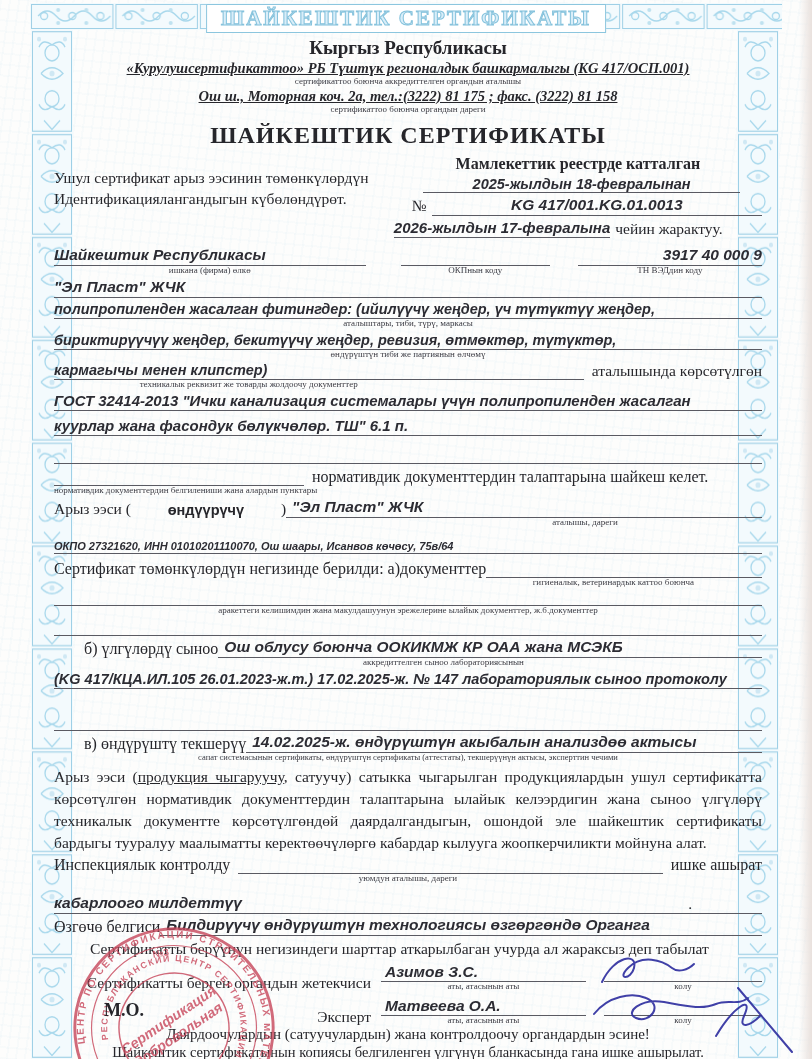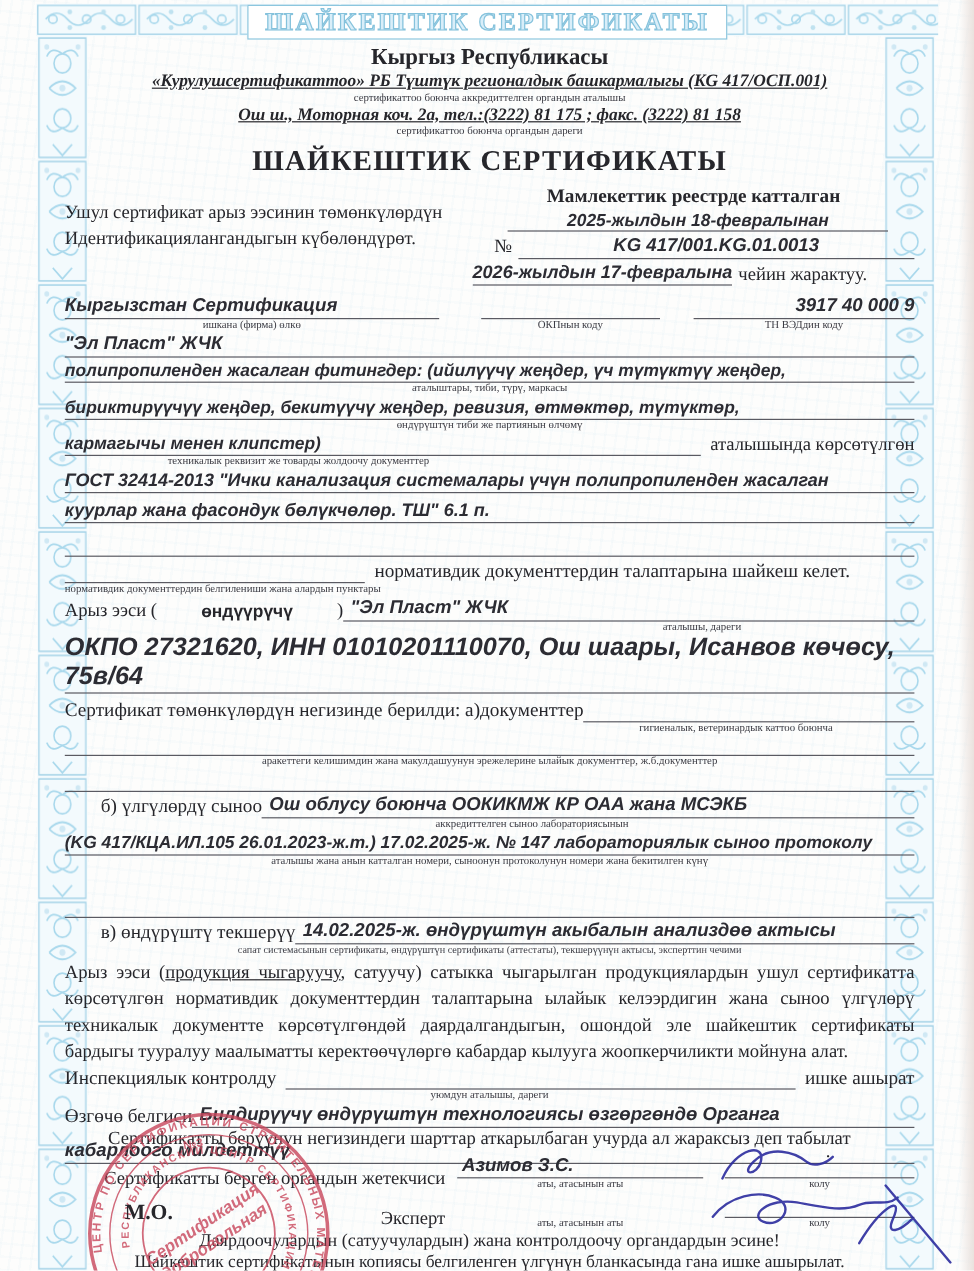--- a/index.html
+++ b/index.html
@@ -189,21 +189,21 @@
         </div>
         <div class="reg-row">
           <span class="val ul" style="font-size:15px;padding-bottom:1px">2026-жылдын 17-февралына</span>
           <span class="serif" style="padding-left:5px">чейин жарактуу.</span>
         </div>
       </div>
     </div>
 
     <div class="baseline-row">
       <div class="bl-cell" style="width:44%">
-        <span class="val ul" style="font-size:15.5px;padding-bottom:1px">Кыргызстан Сертификация</span>
+        <span class="val ul" style="font-size:15.5px;padding-bottom:1px">Шайкештик Республикасы</span>
         <span class="cap">ишкана (фирма) өлкө</span>
       </div>
       <div style="width:5%"></div>
       <div class="bl-cell" style="width:21%">
         <span class="ul" style="min-height:15px"></span>
         <span class="cap">ОКПнын коду</span>
       </div>
       <div style="width:4%"></div>
       <div class="bl-cell" style="width:26%">
         <span class="val ul" style="text-align:right;font-size:15.5px;padding-bottom:1px">3917 40 000 9</span>
@@ -233,91 +233,91 @@
     </div>
     <div class="cap" style="text-align:left">нормативдик документтердин белгилениши жана алардын пунктары</div>
 
     <div class="fieldrow" style="margin-top:2px">
       <span class="serif">Арыз ээси (</span>
       <span style="width:150px;text-align:center;font-family:'Liberation Sans',sans-serif;font-weight:700;font-size:14.5px">өндүүрүчү</span>
       <span class="serif">)</span>
       <span class="val ul grow" style="font-size:15.5px">"Эл Пласт" ЖЧК</span>
     </div>
     <div class="cap" style="margin-left:55%;width:40%">аталышы, дареги</div>
-    <div class="val ul fullline" style="font-size:21px;margin-top:0">ОКПО  27321620,    ИНН 01010201110070, Ош шаары, Исанвов көчөсу, 75в/64</div>
+    <div class="val ul fullline" style="font-size:11px;margin-top:12px">ОКПО  27321620,    ИНН 01010201110070, Ош шаары, Исанвов көчөсу, 75в/64</div>
 
     <div class="fieldrow" style="margin-top:6px">
       <span class="serif" style="font-size:16px">Сертификат төмөнкүлөрдүн негизинде берилди: а)документтер</span>
       <span class="ul grow" style="min-height:15px"></span>
     </div>
     <div class="cap" style="margin-left:58%;width:42%">гигиеналык, ветеринардык каттоо боюнча</div>
 
     <div class="ul" style="margin-top:6px;min-height:11px"></div>
     <div class="cap">аракеттеги келишимдин жана макулдашуунун эрежелерине ылайык документтер, ж.б.документтер</div>
 
     <div class="ul" style="margin-top:8px;min-height:11px"></div>
 
     <div class="fieldrow" style="margin-top:2px">
       <span class="serif" style="padding-left:30px;font-size:16px">б) үлгүлөрдү сыноо</span>
       <span class="val ul grow" style="font-size:15.5px">Ош облусу боюнча ООКИКМЖ КР ОАА жана МСЭКБ</span>
     </div>
     <div class="cap" style="margin-left:30%;width:50%">аккредиттелген сыноо лабораториясынын</div>
     <div class="val ul fullline" style="font-size:14.5px">(KG 417/КЦА.ИЛ.105 26.01.2023-ж.т.) 17.02.2025-ж. № 147 лабораториялык сыноо протоколу</div>
-    <div class="cap">аталышы жана анын катталган номери, сыноонун протоколунун номери жана бекитилген күнү</div>
 
     <div class="ul" style="margin-top:30px;min-height:11px"></div>
 
     <div class="fieldrow" style="margin-top:2px">
       <span class="serif" style="padding-left:30px;font-size:16px">в) өндүрүштү текшерүү</span>
       <span class="val ul grow" style="font-size:15.5px">14.02.2025-ж. өндүрүштүн акыбалын анализдөө актысы</span>
     </div>
     <div class="cap" style="font-size:8.5px">сапат системасынын сертификаты, өндүрүштүн сертификаты (аттестаты), текшерүүнүн актысы, эксперттин чечими</div>
 
     <p class="just">
       <span>Арыз ээси (</span><span class="uspan">продукция чыгаруучу</span><span>, сатуучу) сатыкка чыгарылган продукциялардын ушул сертификатта көрсөтүлгөн нормативдик документтердин талаптарына ылайык келээрдигин жана сыноо үлгүлөрү техникалык документте көрсөтүлгөндөй даярдалгандыгын, ошондой эле шайкештик сертификаты бардыгы тууралуу маалыматты керектөөчүлөргө кабардар кылууга жоопкерчиликти мойнуна алат.</span>
     </p>
 
     <div class="fieldrow" style="margin-top:2px">
       <span class="serif" style="font-size:16px">Инспекциялык контролду</span>
       <span class="ul grow" style="min-height:15px;margin:0 8px"></span>
       <span class="serif" style="font-size:16px">ишке ашырат</span>
     </div>
     <div class="cap" style="margin-left:30%;width:40%">уюмдун аталышы, дареги</div>
 
-    <div class="fieldrow" style="margin-top:2px">
-      <span class="serif" style="font-size:16px">Өзгөчө белгиси</span>
-      <span class="val ul grow" style="font-size:15.5px">Билдирүүчү өндүрүштүн технологиясы өзгөргөндө Органга</span>
-    </div>
     <div class="fieldrow" style="margin-top:10px">
       <div class="ul grow row" style="min-height:15px">
         <span class="val" style="font-size:15.5px;padding-left:0">кабарлоого милдеттүү</span>
         <span class="grow"></span>
         <span class="serif" style="padding-right:70px">.</span>
       </div>
     </div>
+    <div class="fieldrow" style="margin-top:2px">
+      <span class="serif" style="font-size:16px">Өзгөчө белгиси</span>
+      <span class="val ul grow" style="font-size:15.5px">Билдирүүчү өндүрүштүн технологиясы өзгөргөндө Органга</span>
+    </div>
   </div>
 
   <div class="sig-block">
     <div class="serif" style="padding-left:36px;font-size:15.5px">Сертификатты берүүнүн негизиндеги шарттар аткарылбаган учурда ал жараксыз деп табылат</div>
 
     <div class="sigrow">
       <span class="sl">Сертификатты берген органдын жетекчиси</span>
       <div class="cell cell-name">
         <span class="val ul" style="font-size:15.5px;padding-left:4px">Азимов З.С.</span>
         <span class="cap">аты, атасынын аты</span>
       </div>
       <div class="cell cell-sign">
         <span class="ul"></span>
         <span class="cap">колу</span>
       </div>
     </div>
 
     <div class="sigrow">
       <span class="sl">Эксперт</span>
       <div class="cell cell-name">
+        <span class="val ul" style="font-size:15.5px;padding-left:4px">Матвеева О.А.</span>
         <span class="cap">аты, атасынын аты</span>
       </div>
       <div class="cell cell-sign">
         <span class="ul"></span>
         <span class="cap">колу</span>
       </div>
     </div>
   </div>
 
   <div class="footer">

